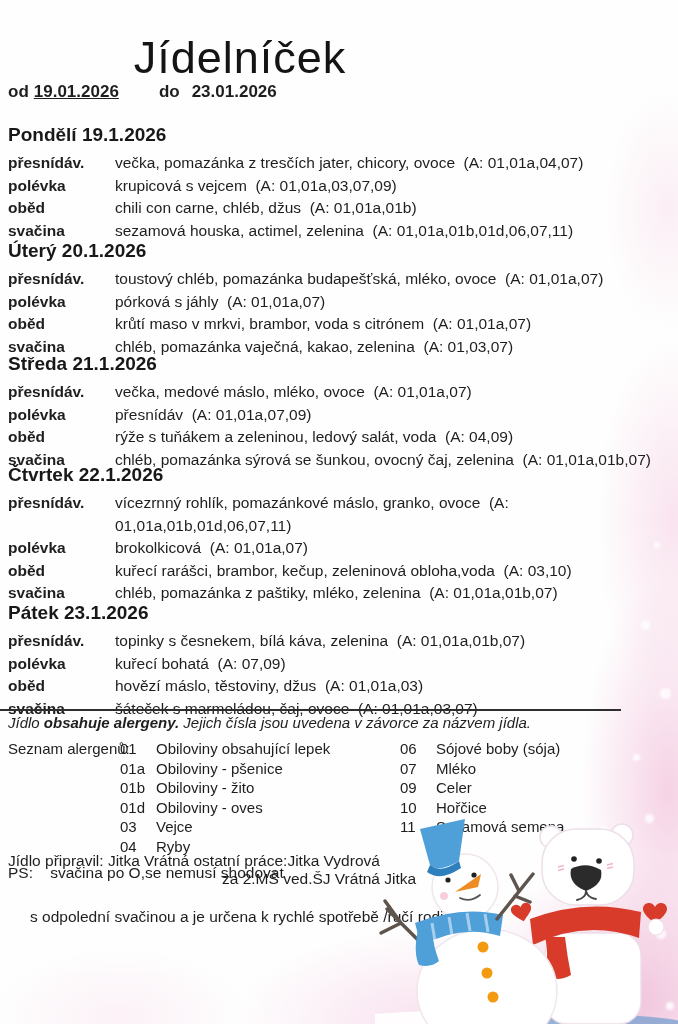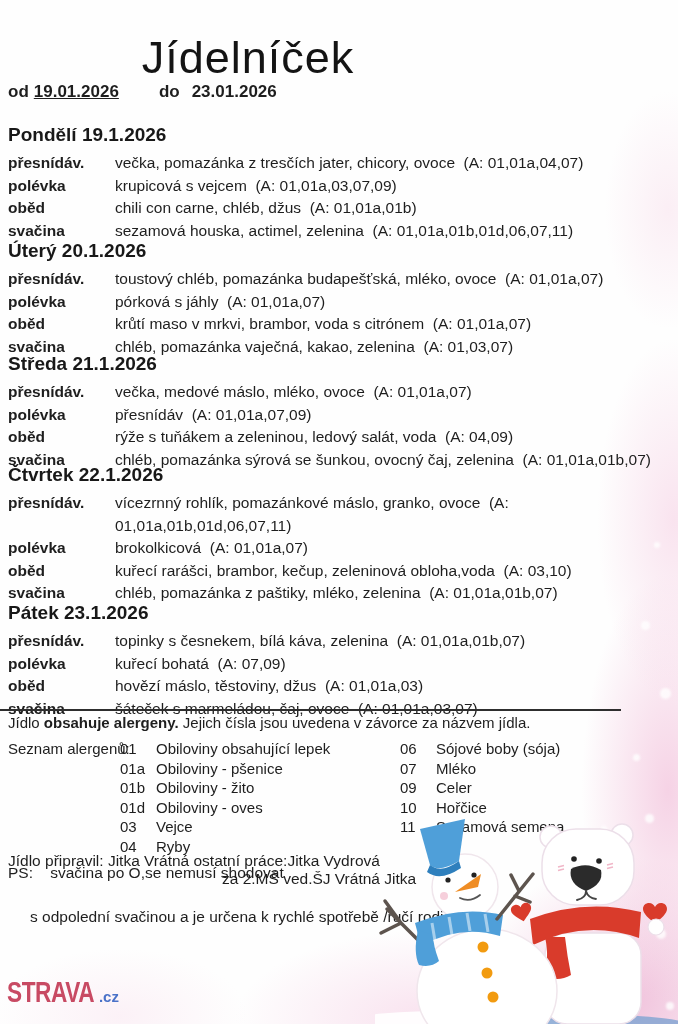--- a/index.html
+++ b/index.html
@@ -9,32 +9,32 @@
     background:
       radial-gradient(ellipse 90px 170px at 668px 210px, rgba(247,219,233,.45) 0%, rgba(247,219,233,0) 70%),
       radial-gradient(ellipse 110px 260px at 674px 520px, rgba(245,205,226,.55) 0%, rgba(245,205,226,0) 70%),
       radial-gradient(ellipse 120px 300px at 668px 790px, rgba(243,196,221,.75) 0%, rgba(243,196,221,0) 72%),
       radial-gradient(ellipse 210px 190px at 630px 1000px, rgba(238,184,214,.85) 0%, rgba(238,184,214,0) 75%),
       radial-gradient(ellipse 260px 120px at 430px 1020px, rgba(246,210,230,.65) 0%, rgba(246,210,230,0) 75%),
       radial-gradient(ellipse 170px 90px at 120px 1016px, rgba(248,222,236,.4) 0%, rgba(248,222,236,0) 75%),
       #fefefe;
   }
   .abs{position:absolute;}
-  .page-title{left:0;top:2px;width:480px;text-align:center;font-size:45px;font-weight:400;letter-spacing:1px;color:#141414;padding-left:8px;}
+  .page-title{left:0;top:2px;width:480px;text-align:center;font-size:45px;font-weight:400;letter-spacing:1px;color:#141414;}
   .date-line{left:8px;top:82px;display:flex;align-items:baseline;font-size:17px;font-weight:bold;}
   .date-line .from{margin-left:5px;text-decoration:underline;}
   .date-line .to-label{margin-left:40px;}
   .date-line .to{margin-left:12px;}
   .day{position:absolute;left:8px;width:660px;}
   .day-heading{margin:0 0 7px 0;font-size:19px;line-height:21px;font-weight:bold;color:#181818;}
   .menu-grid{display:grid;grid-template-columns:107px 553px;font-size:15.5px;line-height:22.5px;}
   .menu-label{font-weight:bold;}
   .menu-text{white-space:pre-wrap;}
   .divider{left:0;top:709px;width:621px;height:2px;background:#2e2e2e;}
-  .allergen-note{left:8px;top:714px;font-size:15px;white-space:pre-wrap;}
+  .allergen-note{left:8px;top:714px;font-size:15px;white-space:pre-wrap;font-style:italic;}
   .allergen-note .b{font-weight:bold;}
   .allergen-label{left:8px;top:739px;font-size:15px;line-height:19.5px;}
   .allergen-grid{display:grid;grid-template-columns:36px auto;font-size:15px;line-height:19.5px;}
   .ag-left{left:120px;top:739px;}
   .ag-right{left:400px;top:739px;}
   .foot{font-size:15.5px;line-height:17px;white-space:pre-wrap;}
   .prepared{left:8px;top:852px;}
   .prepared2{left:222px;top:870px;}
   .ps1{left:8px;top:864px;}
   .ps2{left:30px;top:908px;}
@@ -161,24 +161,20 @@
     <div>Hořčice</div>
     <div>11</div>
     <div>Sezamová semena</div>
   </div>
 
   <div class="abs foot prepared">Jídlo připravil: Jitka Vrátná ostatní práce:Jitka Vydrová</div>
   <div class="abs foot prepared2">za 2.MŠ ved.ŠJ Vrátná Jitka</div>
   <div class="abs foot ps1">PS:    svačina po O,se nemusí shodovat</div>
   <div class="abs foot ps2">s odpolední svačinou a je určena k rychlé spotřebě /ručí rodiče/</div>
 
-  <div class="abs logo">
-    <span class="brand" style="color:#c84a63">STRAVA</span>
-    <span class="tld" style="color:#4a72c8">.cz</span>
-  </div>
 
   <div class="dot" style="left:654px;top:542px;width:6px;height:6px"></div>
   <div class="dot" style="left:641px;top:621px;width:9px;height:9px"></div>
   <div class="dot" style="left:660px;top:688px;width:11px;height:11px"></div>
   <div class="dot" style="left:633px;top:754px;width:7px;height:7px"></div>
   <div class="dot" style="left:645px;top:814px;width:9px;height:9px"></div>
   <div class="dot" style="left:601px;top:826px;width:6px;height:6px"></div>
   <div class="dot" style="left:656px;top:929px;width:10px;height:10px"></div>
   <div class="dot" style="left:628px;top:972px;width:7px;height:7px"></div>
   <div class="dot" style="left:666px;top:1002px;width:8px;height:8px"></div>

